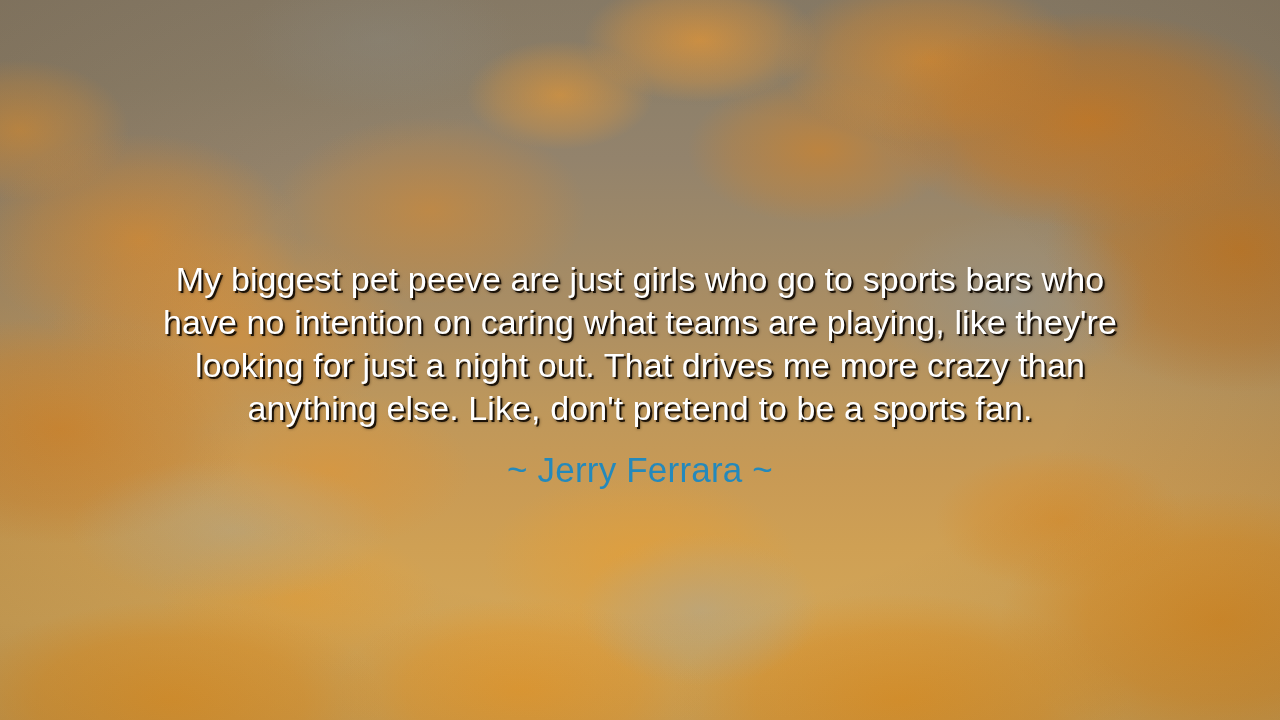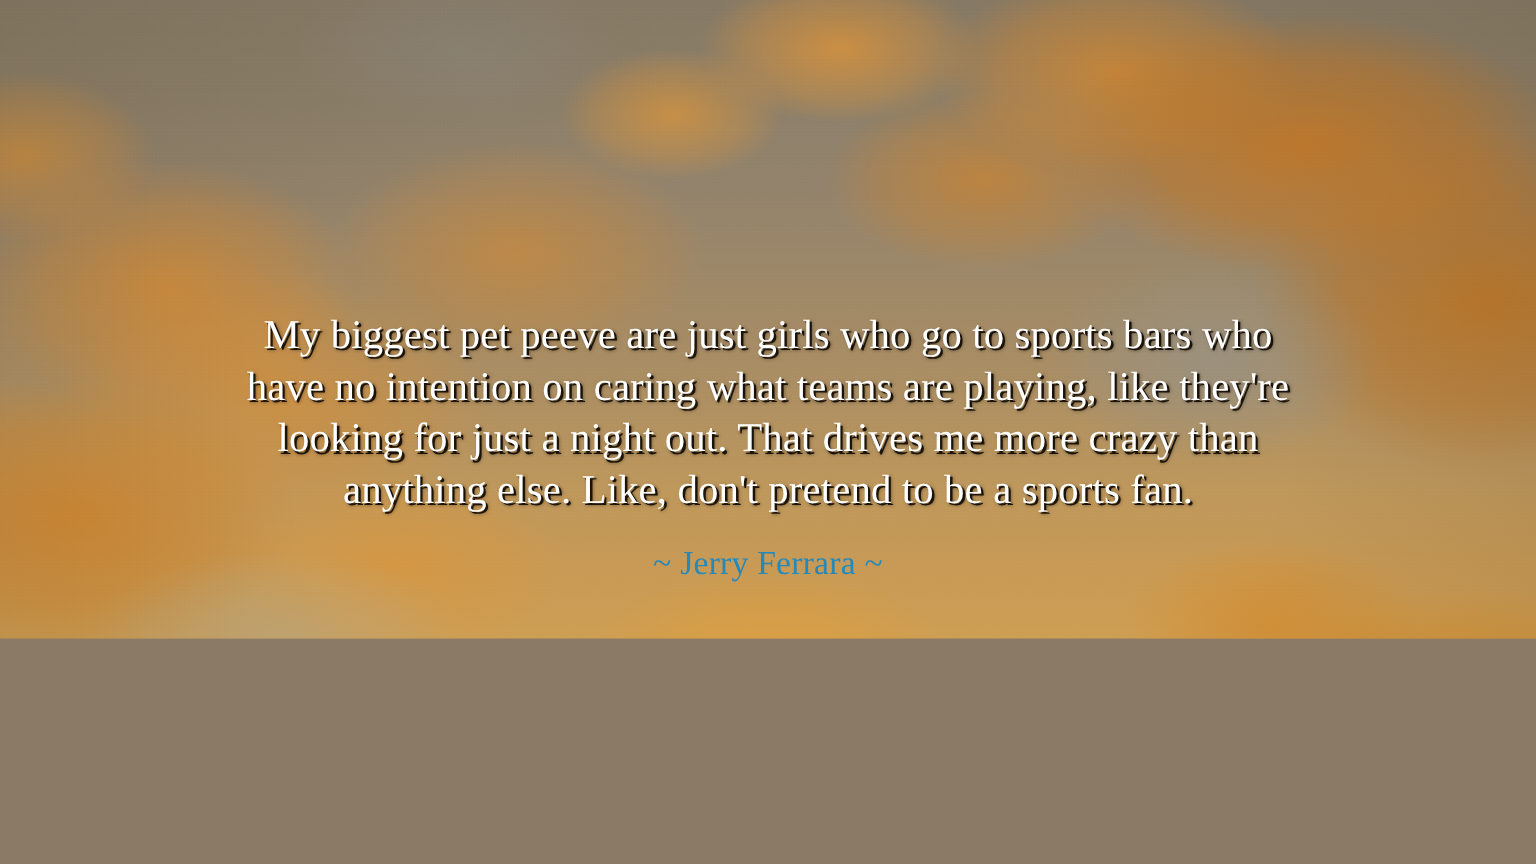--- a/index.html
+++ b/index.html
@@ -8,23 +8,23 @@
     padding: 0;
     width: 1280px;
     height: 720px;
     overflow: hidden;
     background: #8a7a66;
   }
 
   #stage {
     position: relative;
     width: 1280px;
-    height: 532px;
+    height: 720px;
     overflow: hidden;
-    font-family: Liberation Serif, serif;
+    font-family: Liberation Sans, sans-serif;
   }
 
   
   .bg-layer {
     position: absolute;
     inset: 0;
     width: 1280px;
     height: 720px;
   }
 
@@ -121,21 +121,21 @@
     letter-spacing: 0.1px;
     text-shadow:
       2px 2px 0px rgba(20,12,4,0.92),
       2px 2px 3px rgba(20,12,4,0.55);
     white-space: pre-line;
   }
 
   #attribution {
     margin: 21px 0 0 0;
     color: #2489bb;
-    font-size: 28px;
+    font-size: 35px;
     line-height: 38px;
     font-weight: normal;
     letter-spacing: 0.2px;
   }
 </style>
 </head>
 <body>
 
 <div id="stage">
 

